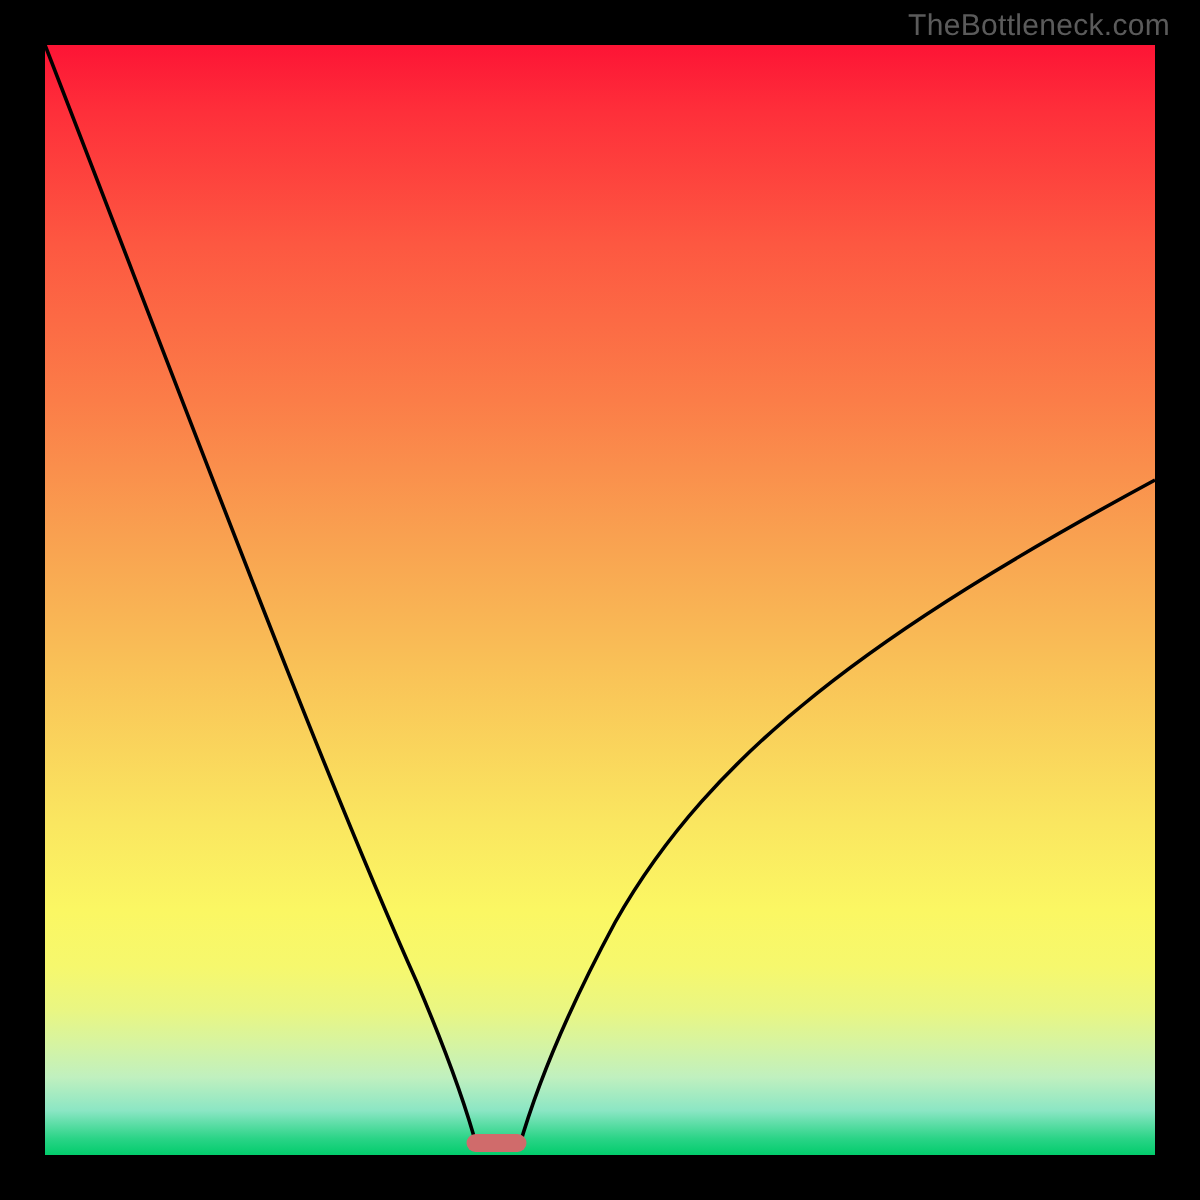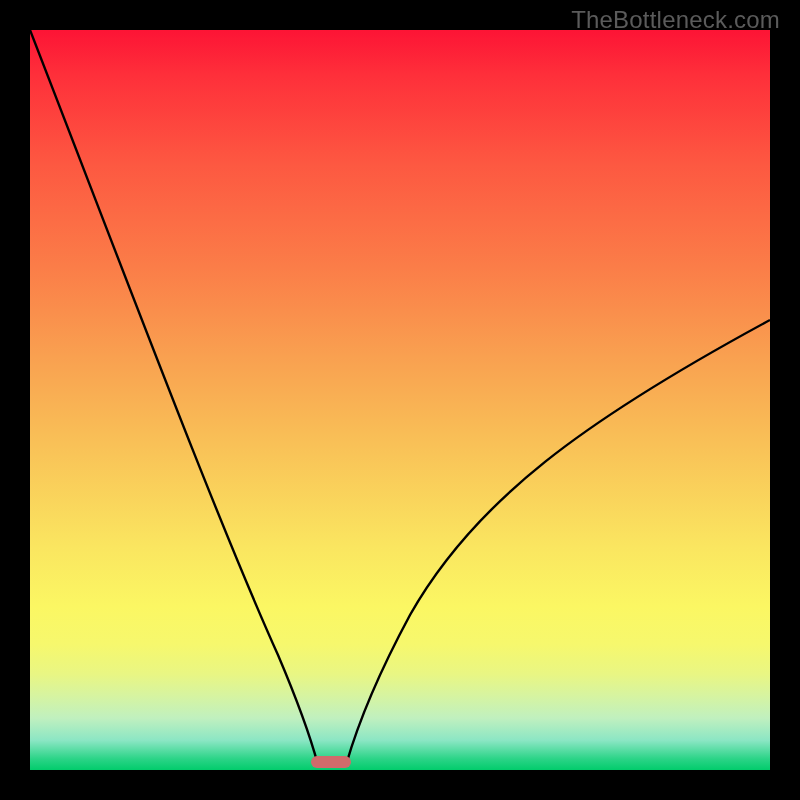--- a/index.html
+++ b/index.html
@@ -15,21 +15,21 @@
     position: relative;
     width: 800px;
     height: 800px;
     background: #000;
   }
   .watermark {
     position: absolute;
     top: 6px;
     right: 20px;
     color: #5b5b5b;
-    font-size: 24px;
+    font-size: 20px;
     font-weight: 400;
     letter-spacing: 0.2px;
     z-index: 20;
   }
   .plot-area {
     position: absolute;
     left: 30px;
     top: 30px;
     width: 740px;
     height: 740px;

